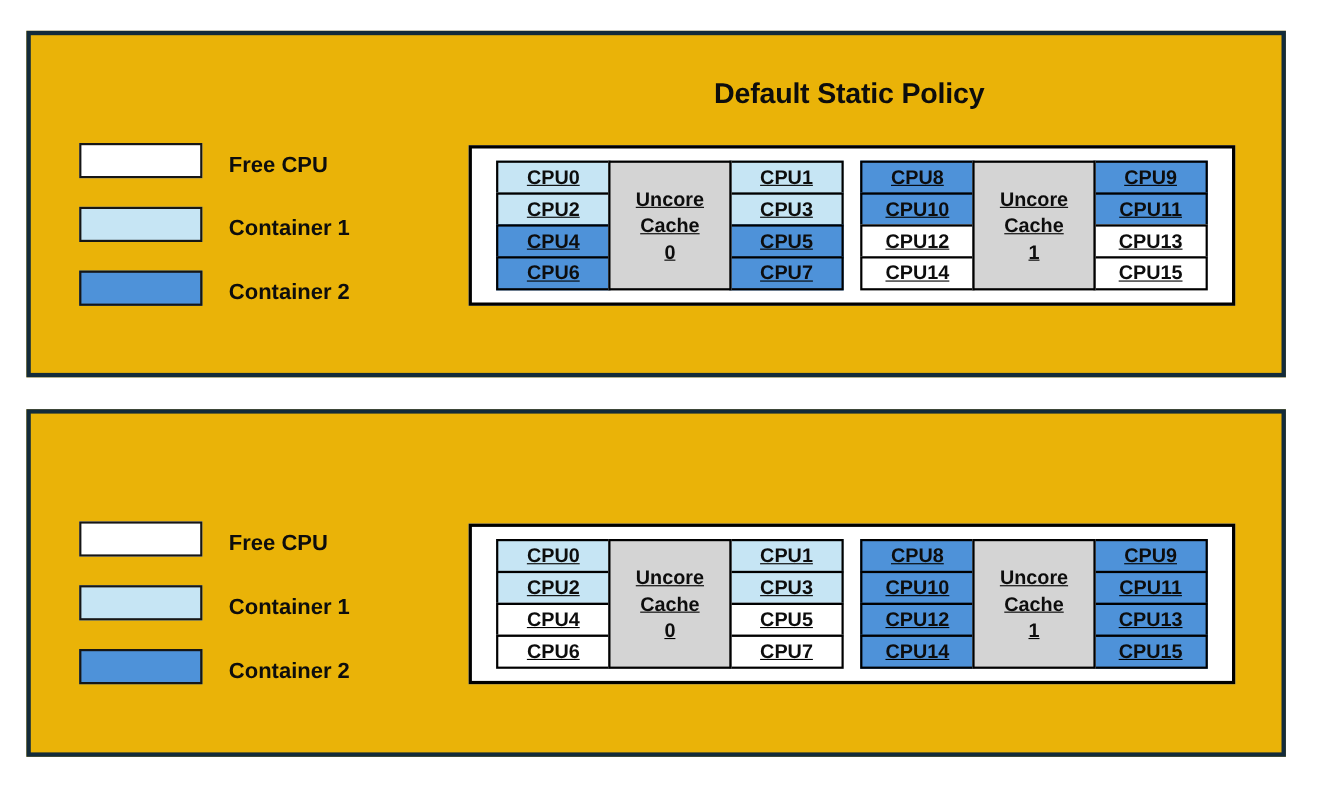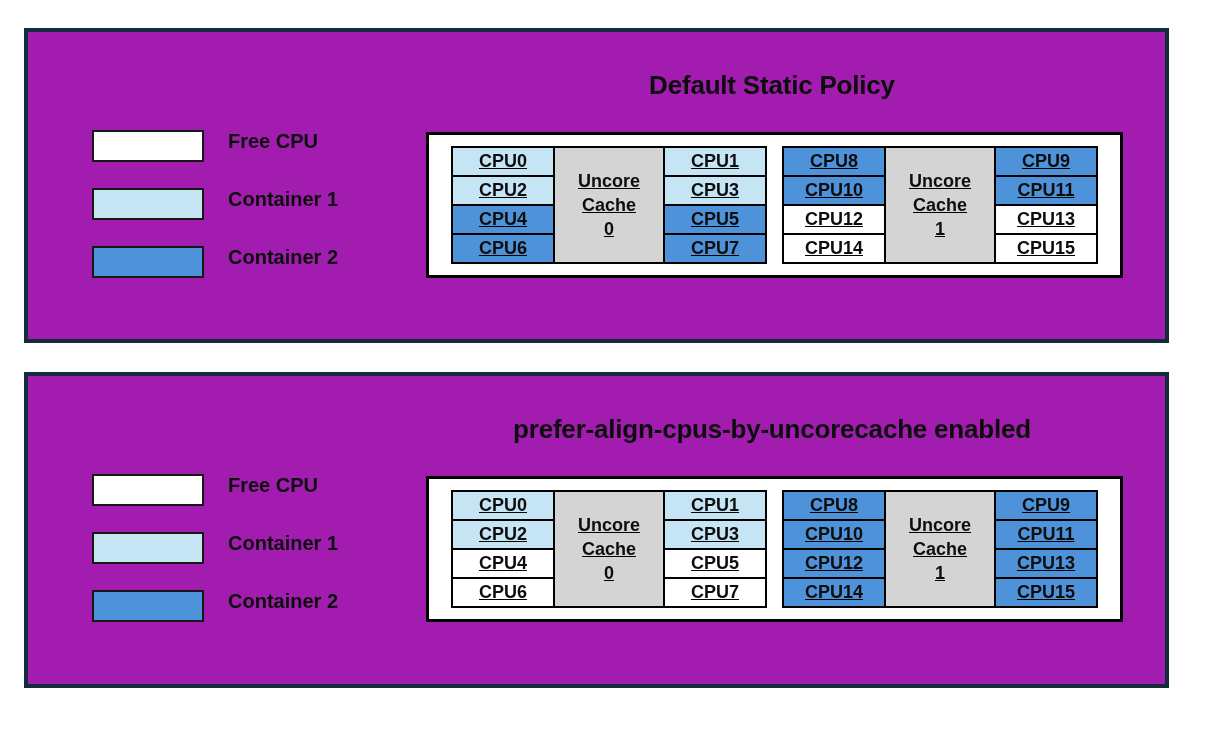--- a/index.html
+++ b/index.html
@@ -8,21 +8,21 @@
     background: #ffffff;
     font-family: "Liberation Sans", sans-serif;
     position: relative;
   }
   .panel {
     position: absolute;
     left: 24px;
     width: 1145px;
     height: 315px;
     border: 4px solid var(--panel-border, #132b3a);
-    background: #a21caf;
+    background: #eab308;
     box-sizing: border-box;
   }
   #panel-0 { top: 28px; }
   #panel-1 { top: 372px; height: 316px; }
 
   .panel-title {
     position: absolute;
     left: 394px;
     top: 38px;
     width: 700px;
@@ -37,22 +37,21 @@
   .legend {
     position: absolute;
     left: 44px;
     top: 98px;
     display: flex;
     flex-direction: column;
     gap: 26px;
   }
   .legend-item {
     display: flex;
-    align-items: flex-start;
-    margin-left: 20px;
+    align-items: flex-end;
   }
   .legend-swatch {
     width: 108px;
     height: 28px;
     border: 2px solid #161616;
     background: #ffffff;
   }
   .legend-label {
     margin-left: 24px;
     font-size: 20px;
@@ -177,21 +176,20 @@
         <div class="cpu-cell" style="background-color: rgb(78, 146, 217);">CPU9</div>
         <div class="cpu-cell" style="background-color: rgb(78, 146, 217);">CPU11</div>
         <div class="cpu-cell" style="background-color: rgb(255, 255, 255);">CPU13</div>
         <div class="cpu-cell" style="background-color: rgb(255, 255, 255);">CPU15</div>
       </div>
     </div>
   </div>
 </div>
 
 <div class="panel" id="panel-1">
-  <div class="panel-title">prefer-align-cpus-by-uncorecache enabled</div>
 
   <div class="legend">
     <div class="legend-item">
       <div class="legend-swatch" style="background-color: rgb(255, 255, 255);"></div>
       <div class="legend-label">Free CPU</div>
     </div>
     <div class="legend-item">
       <div class="legend-swatch" style="background-color: rgb(198, 229, 244);"></div>
       <div class="legend-label">Container 1</div>
     </div>

